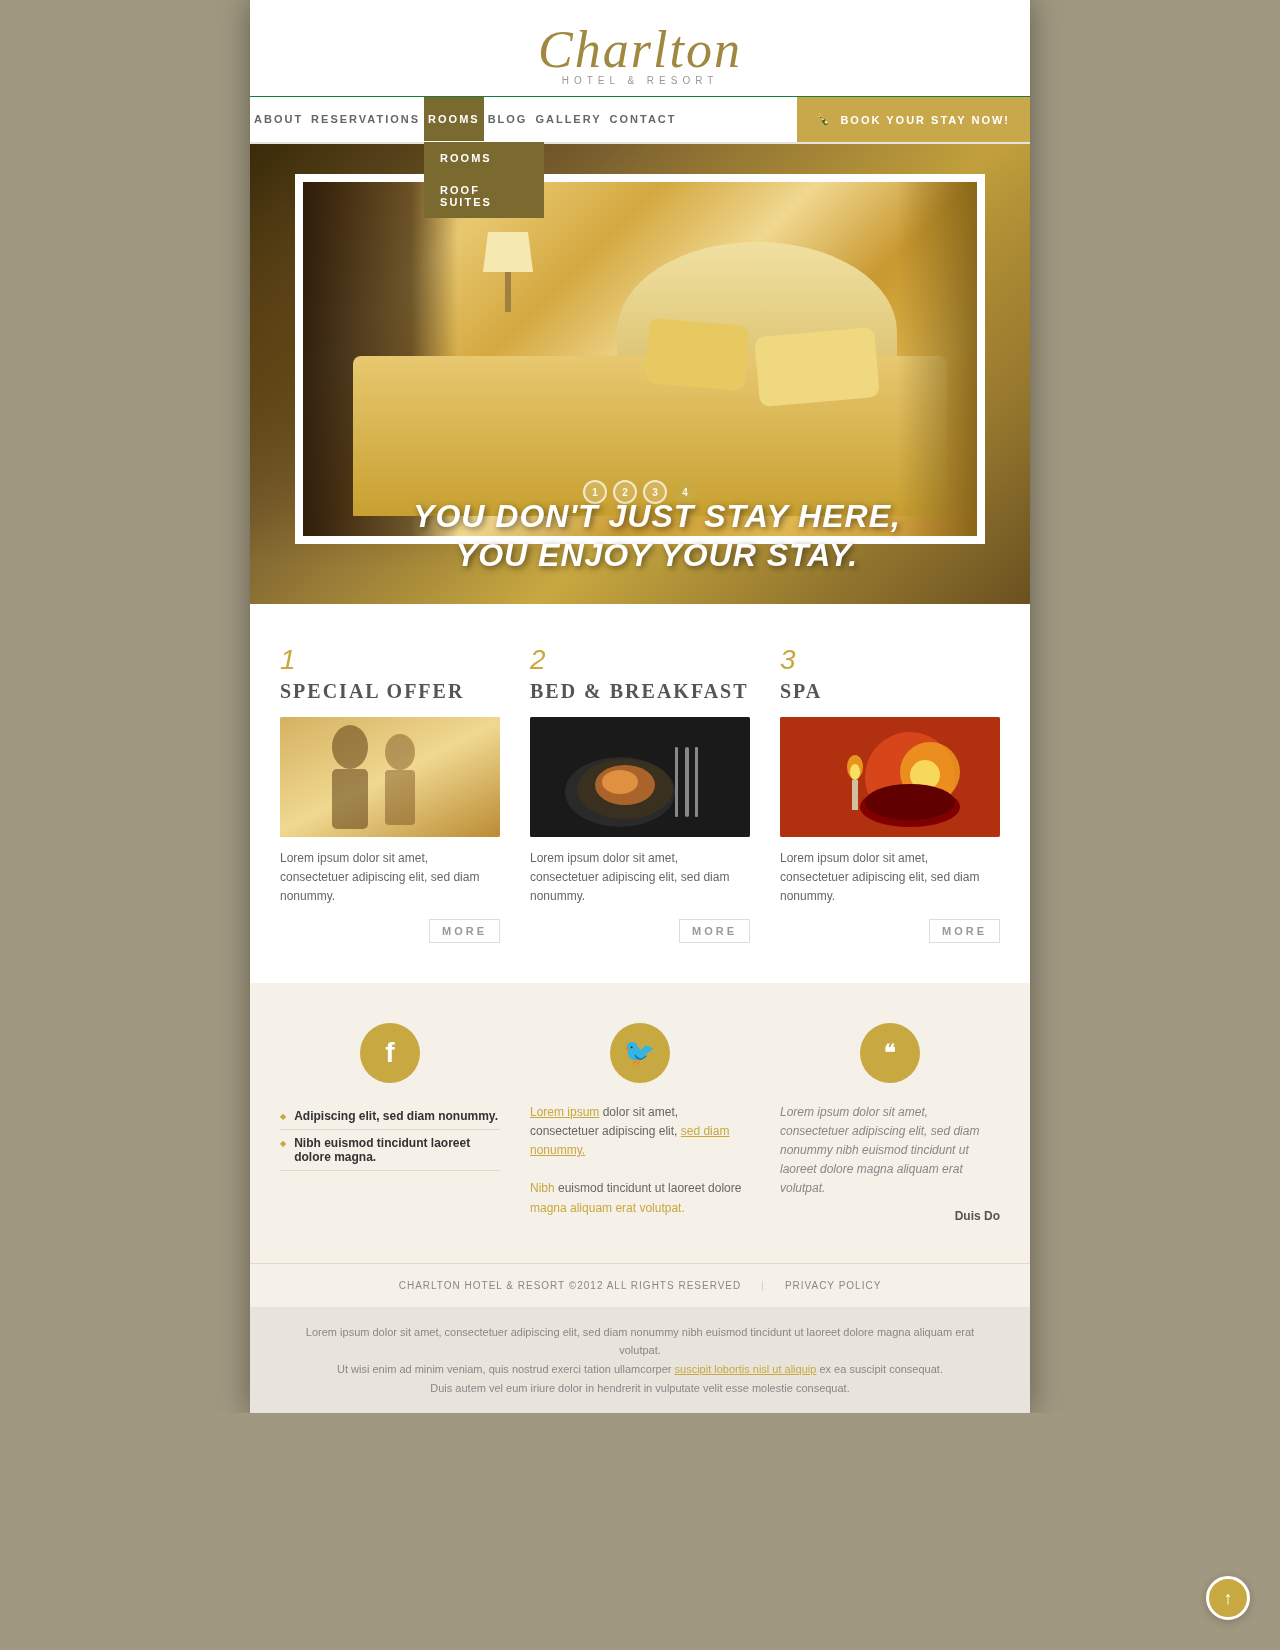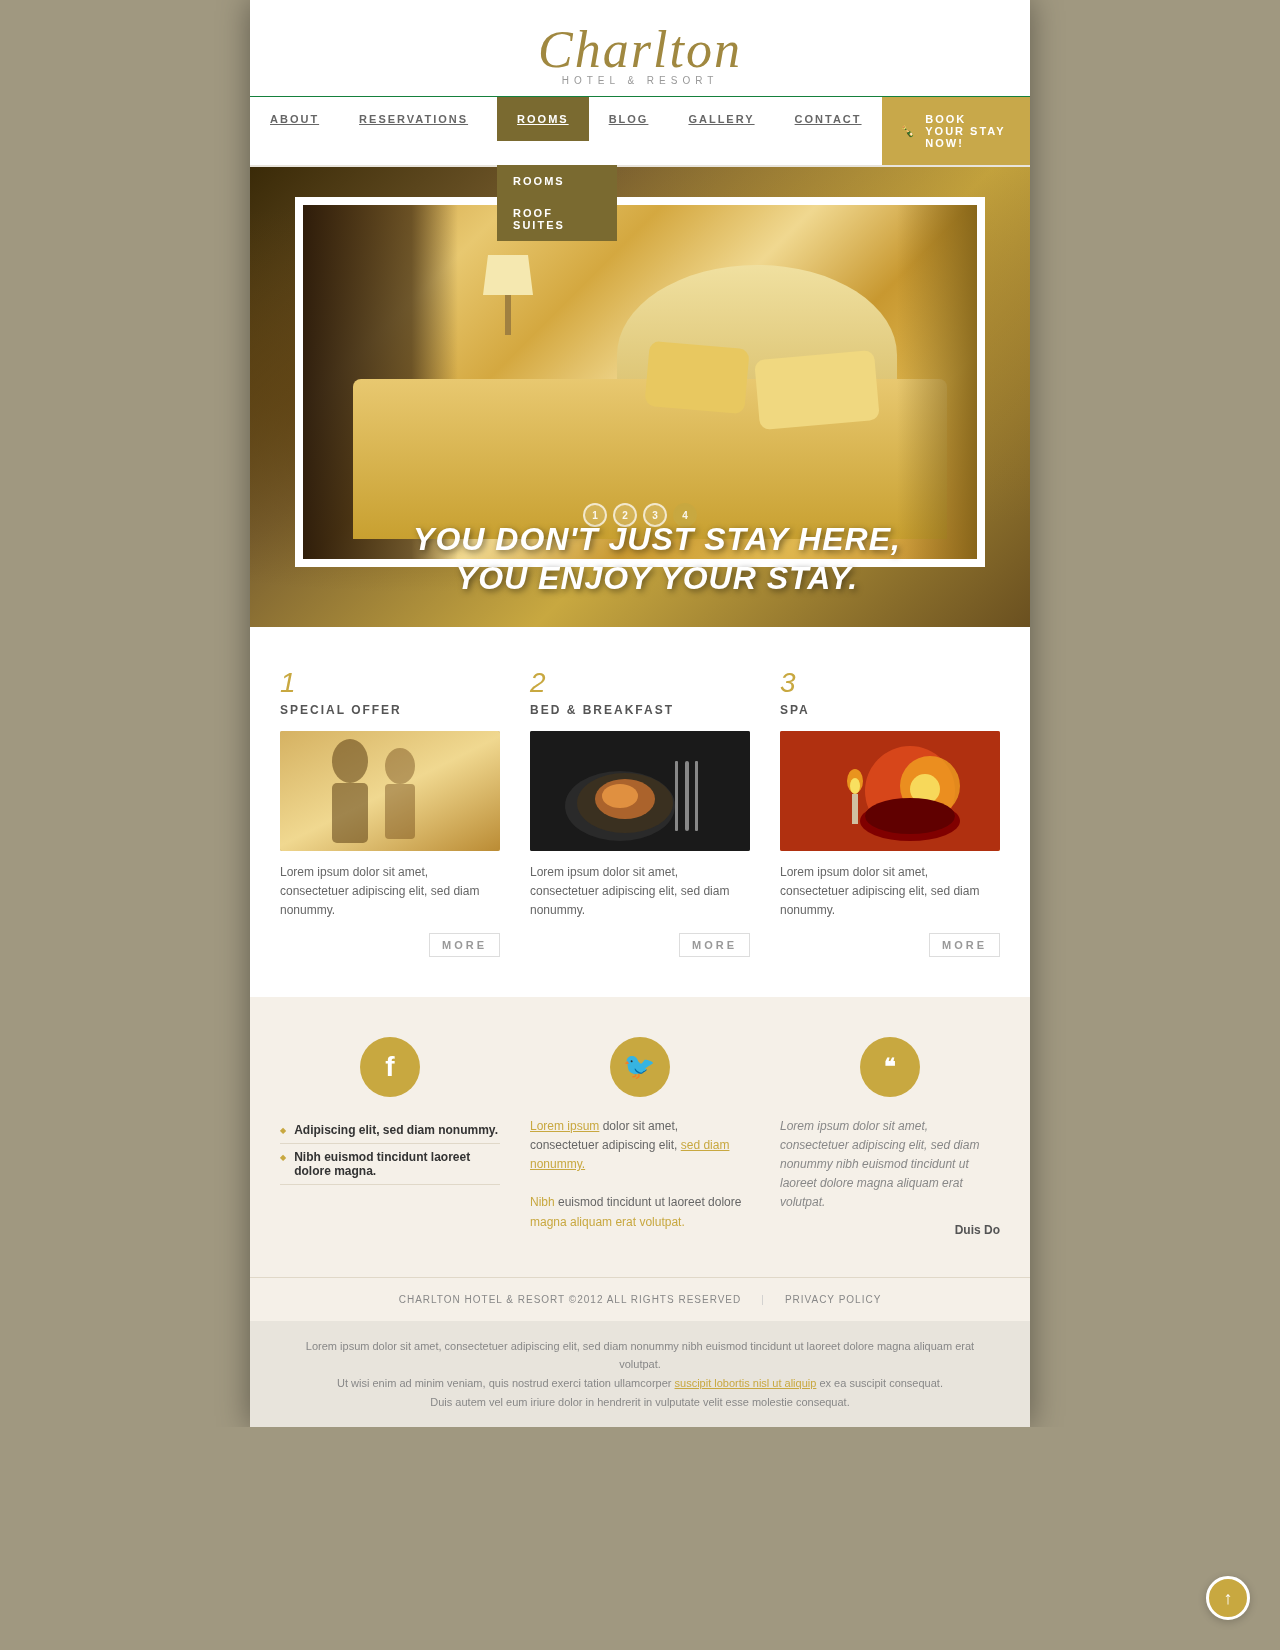--- a/index.html
+++ b/index.html
@@ -48,29 +48,28 @@
       display: flex;
       align-items: stretch;
       border-bottom: 2px solid #e8e4dc;
       position: relative;
     }
     .nav-items {
       display: flex;
       flex: 1;
     }
     .nav-item {
-      padding: 16px 20px;
+      padding: 16px 4px;
       font-size: 11px;
       letter-spacing: 2px;
       color: #666;
       text-transform: uppercase;
       cursor: pointer;
       font-weight: bold;
       position: relative;
-      text-decoration: underline;
     }
     .nav-item.active {
       background: #7a6a30;
       color: #fff;
     }
     .nav-book {
       background: #c8a84a;
       color: #fff;
       padding: 16px 20px;
       font-size: 11px;
@@ -277,26 +276,27 @@
     .feature-col {
       flex: 1;
     }
     .feature-number {
       font-size: 28px;
       color: #c8a840;
       font-style: italic;
       margin-bottom: 4px;
     }
     .feature-title {
-      font-size: 12px;
+      font-size: 20px;
       font-weight: bold;
       text-transform: uppercase;
       color: #555;
       letter-spacing: 2px;
       margin-bottom: 14px;
+      font-family: Liberation Serif, serif;
     }
     .feature-img-placeholder {
       width: 100%;
       height: 120px;
       margin-bottom: 12px;
       border-radius: 2px;
       overflow: hidden;
     }
     .feature-img-1 {
       background: linear-gradient(135deg, #d4b880 0%, #a08040 50%, #e8d090 100%);
@@ -445,21 +445,21 @@
       display: flex;
       align-items: center;
       justify-content: center;
       cursor: pointer;
       color: #fff;
       font-size: 18px;
       box-shadow: 0 2px 8px rgba(0,0,0,0.2);
       z-index: 200;
     }
 
-    .nav-wrapper { position: relative; margin-left: 9px; }
+    .nav-wrapper { position: relative; }
   </style>
 </head>
 <body>
 
 <div class="page-wrapper">
 
   <header class="header">
     <div class="logo-text">Charlton</div>
     <div class="logo-sub">HOTEL &amp; RESORT</div>
   </header>

